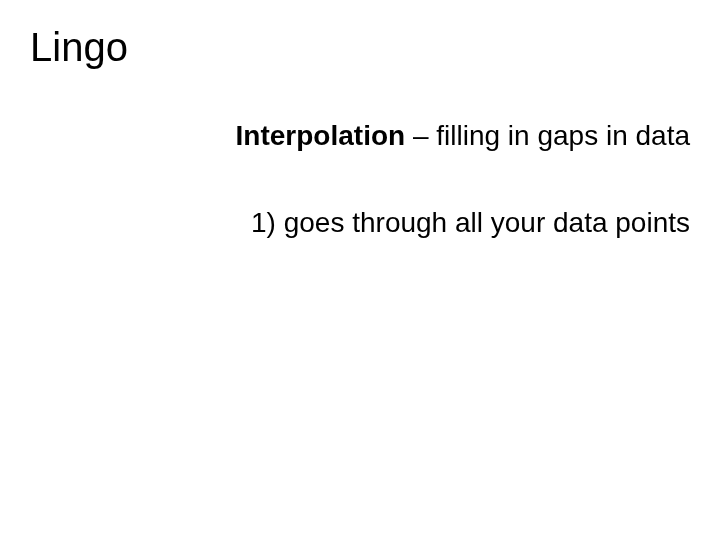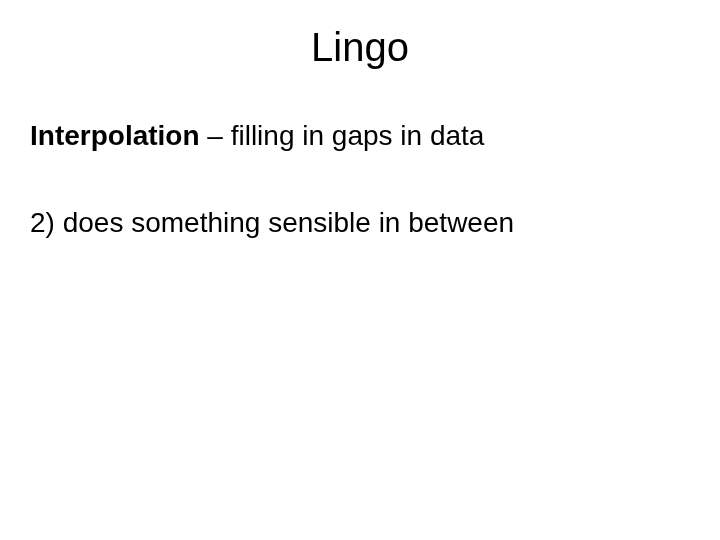--- a/index.html
+++ b/index.html
@@ -12,36 +12,36 @@
       position: relative;
     }
     .slide {
       width: 100%;
       height: 100%;
       padding: 20px 30px;
     }
     .title {
       font-size: 40px;
       font-weight: normal;
-      text-align: center;
+      text-align: left;
       margin-top: 5px;
       margin-bottom: 50px;
     }
     .line {
       font-size: 28px;
       font-weight: normal;
-      text-align: left;
+      text-align: right;
       margin-bottom: 55px;
     }
     .term {
       font-weight: bold;
     }
   </style>
 </head>
 <body>
 
 <div class="slide">
   <h1 class="title">Lingo</h1>
   <p class="line">
     <span class="term">Interpolation</span><span> – filling in gaps in data</span>
   </p>
-  <p class="line">2) does something sensible in between</p>
+  <p class="line">1) goes through all your data points</p>
 </div>
 
 </body></html>

